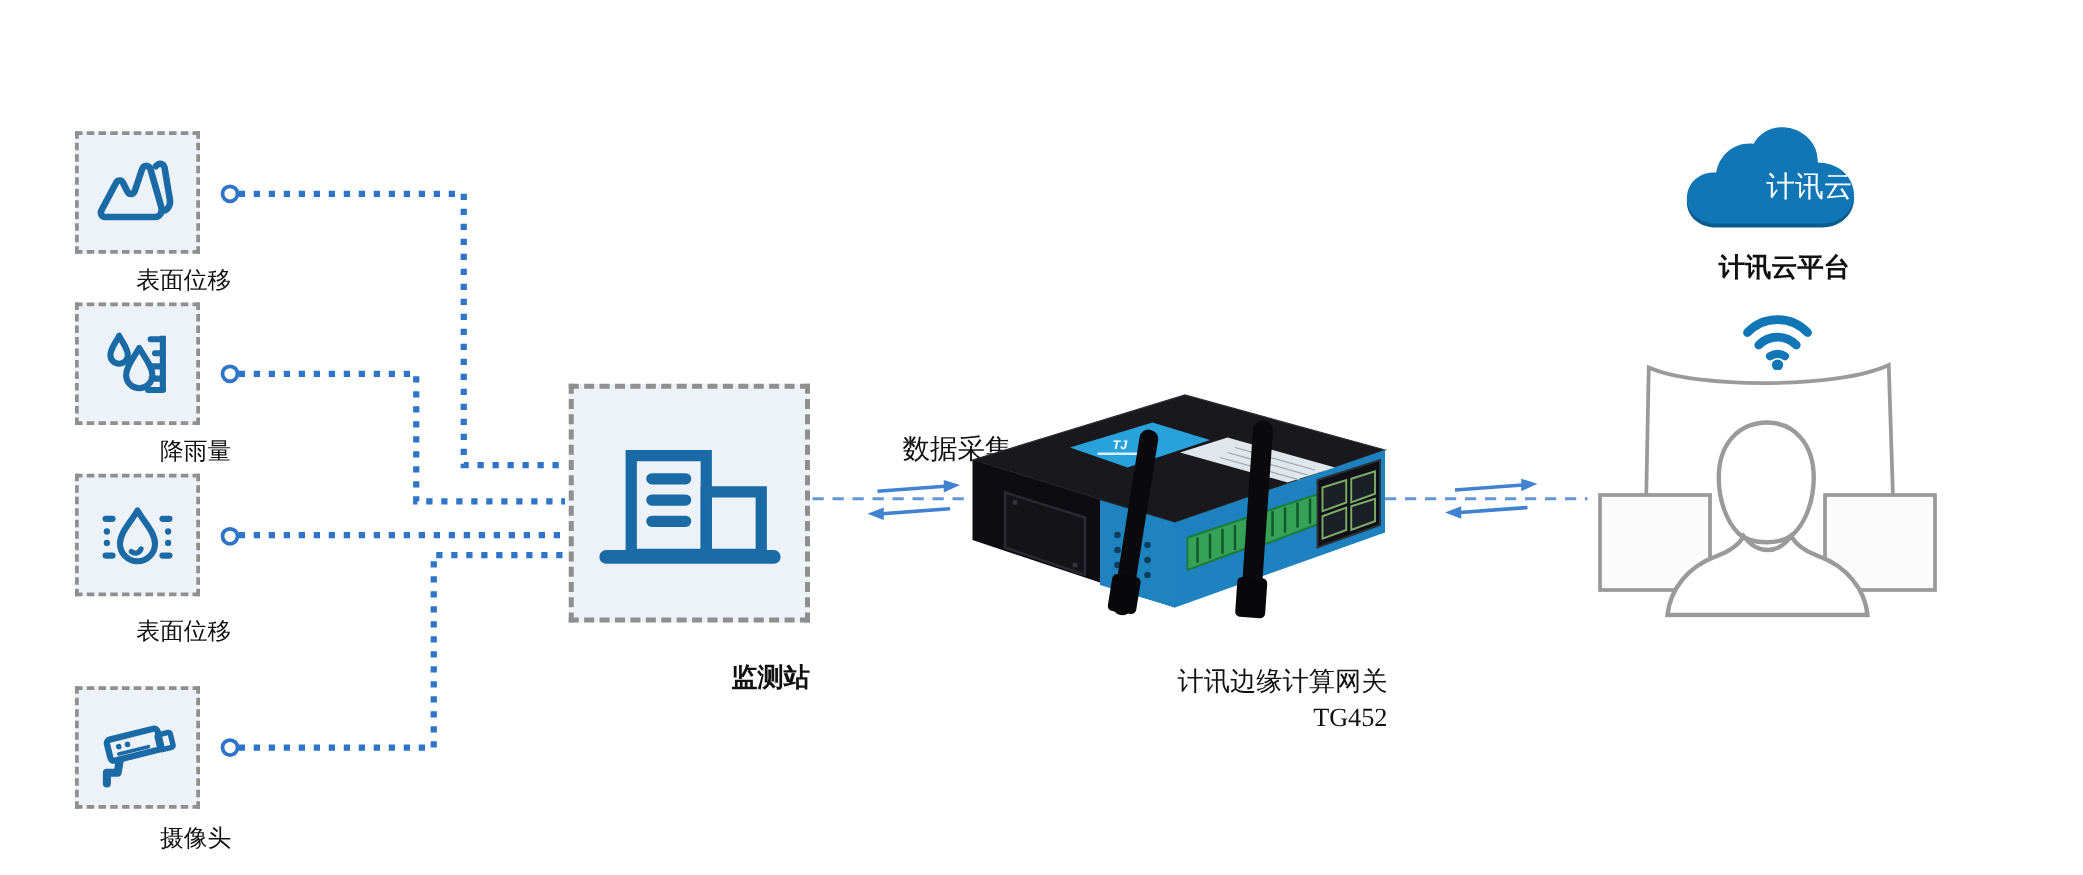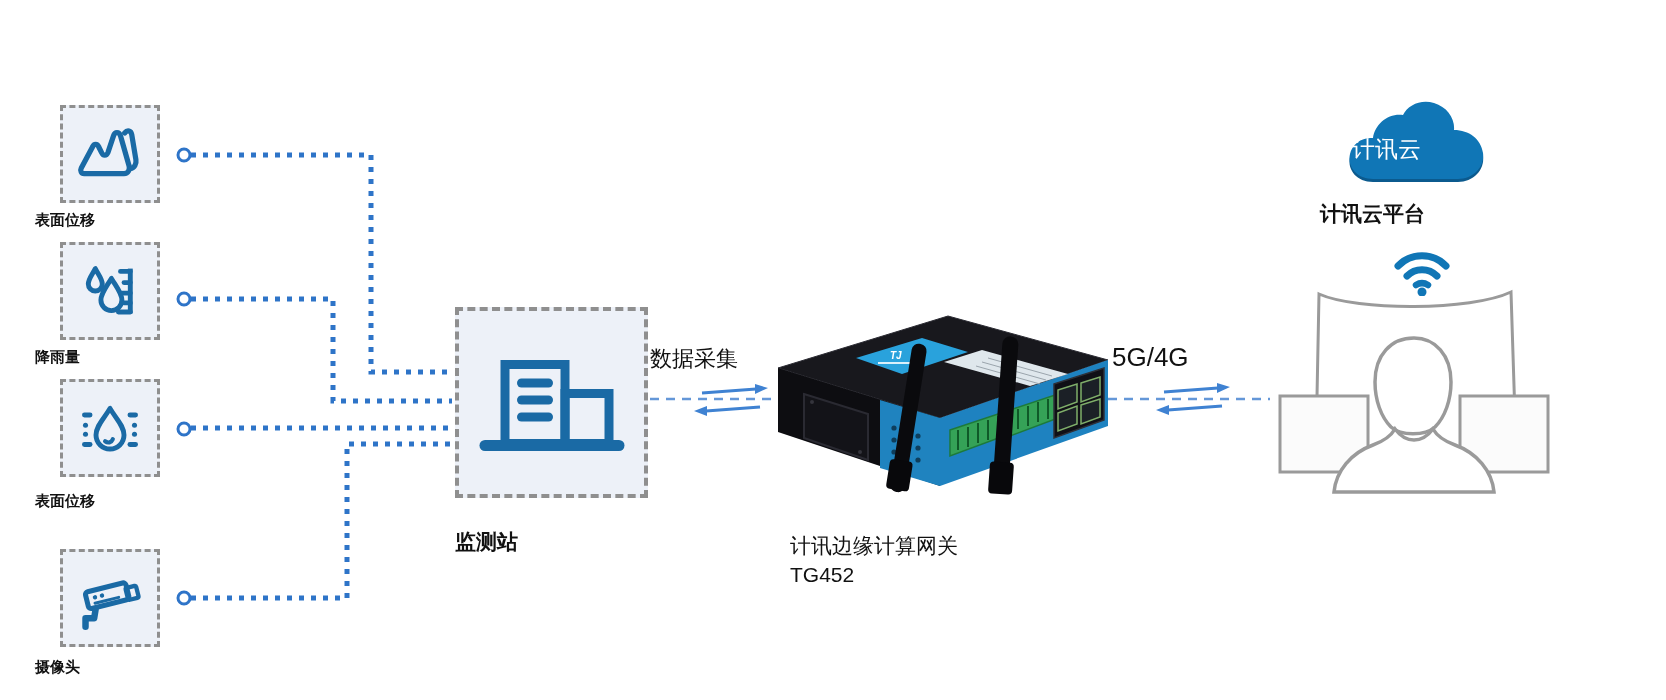--- a/index.html
+++ b/index.html
@@ -7,26 +7,26 @@
     position:relative;width:1666px;height:700px;background:#ffffff;overflow:hidden;
     font-family:"Liberation Sans","DejaVu Sans",sans-serif;color:#111111;
   }
   .abs{position:absolute;}
   .card{
     position:absolute;box-sizing:border-box;background:#edf1f8;
     border:3px dashed #8f8f8f;display:flex;align-items:center;justify-content:center;
   }
   .sensor-card{left:60px;width:100px;height:98px;}
   .station-card{left:455px;top:307px;width:193px;height:191px;border-width:4px;}
-  .lbl{position:absolute;text-align:left;color:#111111;font-weight:500;white-space:nowrap;}
-  .sensor-lbl{left:35px;width:150px;font-size:15px;font-weight:bold;}
+  .lbl{position:absolute;text-align:right;color:#111111;font-weight:500;white-space:nowrap;}
+  .sensor-lbl{left:35px;width:150px;font-size:19px;}
   .link-lbl{font-size:22px;}
   .wan-lbl{font-size:26px;}
   .big-lbl{font-size:21px;font-weight:bold;}
-  .gw-lbl{line-height:29px;font-size:21px;}
+  .gw-lbl{line-height:29px;font-size:21px;font-family:Liberation Serif, serif;}
   .cloud-badge{color:#ffffff;font-size:23px;font-weight:500;}
   svg{display:block;}
 </style>
 </head>
 <body>
 
 <div class="canvas">
 
   <svg class="abs" style="left:0;top:0" width="1666" height="700" viewBox="0 0 1666 700" fill="none">
     <g stroke="#2e74c8" stroke-width="5" stroke-dasharray="5 7">
@@ -186,21 +186,20 @@
       <rect x="240" y="34" width="16" height="156" rx="8" fill="#0a0a0d"></rect>
       <rect x="236" y="160" width="24" height="32" rx="4" fill="#08080b"></rect>
     </g>
   </svg>
 
   <div class="lbl gw-lbl" style="left:790px;top:531px;width:320px">
     <div>计讯边缘计算网关</div>
     <div>TG452</div>
   </div>
 
-  <div class="lbl wan-lbl" style="left:1112px;top:342px;width:160px">5G/4G</div>
 
   <svg class="abs" style="left:1343px;top:100px" width="148" height="84" viewBox="0 0 148 84">
     <path d="M30 82 C14 82 4 70 7 57 C9 47 19 40 30 41 C32 27 45 16 60 18 C65 8 78 2 91 6 C104 10 112 21 111 33 C126 33 138 42 140 56 C142 70 130 82 115 82 Z" fill="#0b5a8e"></path>
     <path d="M30 79 C14 79 4 67 7 54 C9 44 19 37 30 38 C32 24 45 13 60 15 C65 5 78 -1 91 3 C104 7 112 18 111 30 C126 30 138 39 140 53 C142 67 130 79 115 79 Z" fill="#1076b6"></path>
   </svg>
   <div class="lbl cloud-badge" style="left:1352px;top:134px;width:130px">计讯云</div>
   <div class="lbl big-lbl" style="left:1320px;top:200px;width:160px">计讯云平台</div>
 
   <svg class="abs" style="left:1390px;top:244px" width="64" height="52" viewBox="0 0 64 52" fill="none">
     <g stroke="#1076b6" stroke-width="7" stroke-linecap="round">

